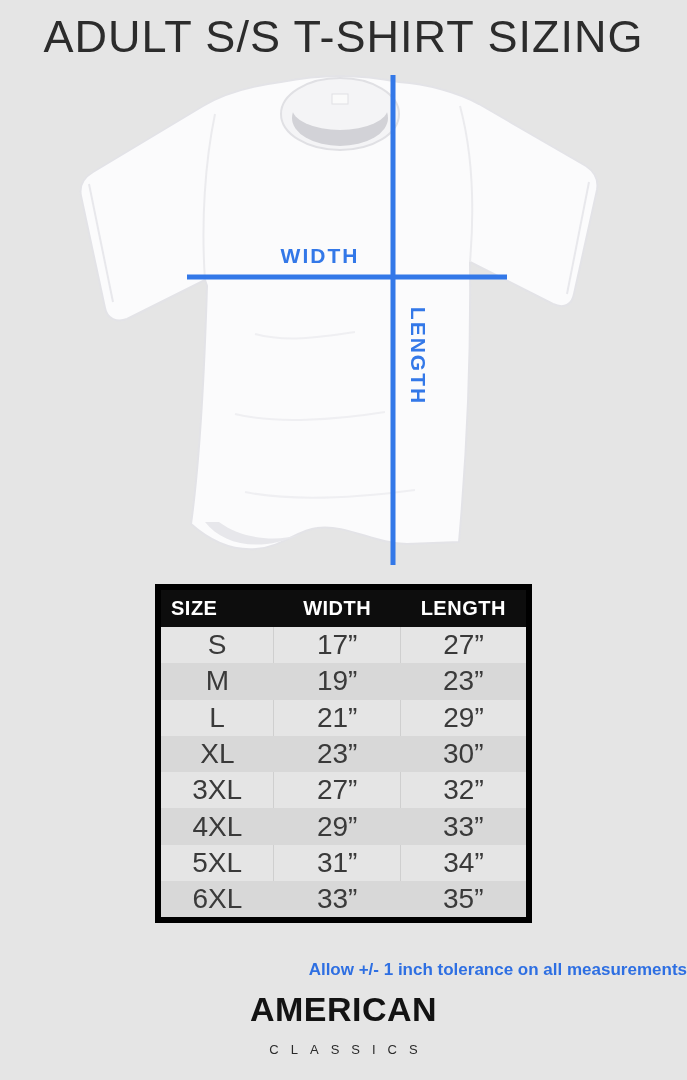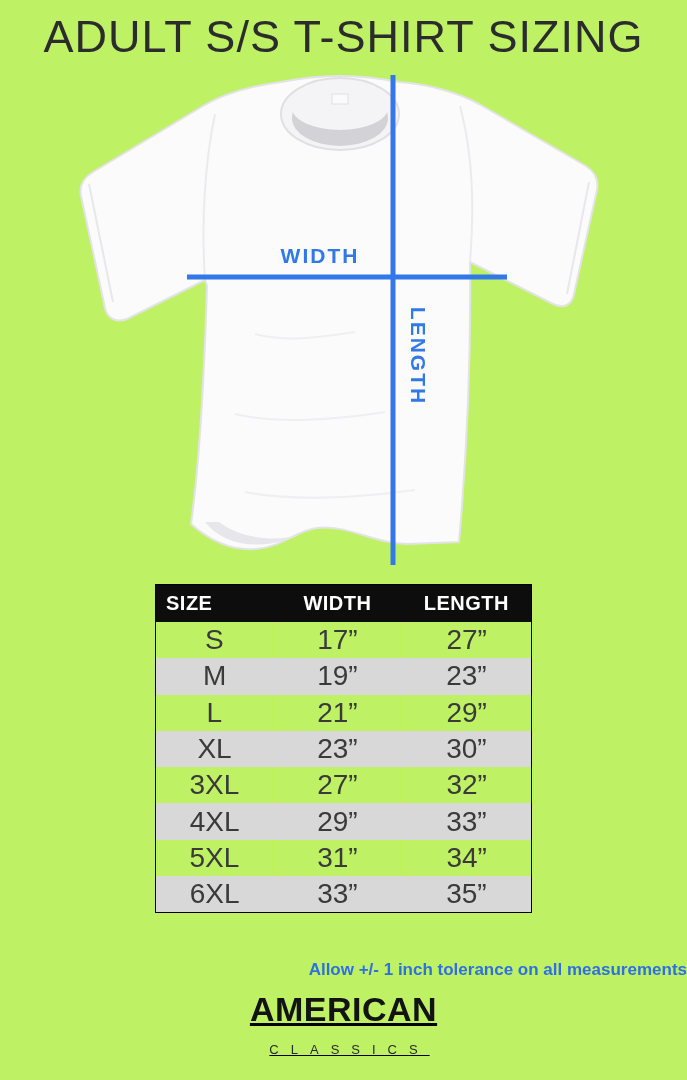--- a/index.html
+++ b/index.html
@@ -1,19 +1,19 @@
 <!DOCTYPE html>
 <html><head>
 <meta charset="utf-8">
 <style>
   html,body{margin:0;padding:0;background:#ffffff;}
   .page{
     position:relative;
     width:687px;height:1080px;
-    background:#bef264;
+    background:#e5e5e5;
     font-family:"Liberation Sans", sans-serif;
     overflow:hidden;
   }
   
   .page-title{
     position:absolute;top:12px;left:0;width:687px;
     text-align:center;
     font-size:45px;font-weight:100;letter-spacing:1px;
     color:#2c2c2c;
     line-height:50px;
@@ -26,21 +26,21 @@
     color:#3378e8;
     font-weight:700;font-size:21px;letter-spacing:2px;
     white-space:nowrap;
   }
   .width-label{left:320px;top:256px;transform:translate(-50%,-50%);}
   .length-label{left:418px;top:356px;transform:translate(-50%,-50%) rotate(90deg);}
   
   .size-table{
     position:absolute;left:155px;top:584px;
     width:377px;border-collapse:collapse;
-    border:1px solid #000000;
+    border:6px solid #000000;
   }
   .size-table th{
     background:#0d0d0d;color:#ffffff;
     font-size:20px;font-weight:700;letter-spacing:0.5px;
     height:37px;padding:0;
   }
   .size-table th.col-size{text-align:left;padding-left:10px;}
   .size-table td{
     height:36.3px;padding:0;
     text-align:center;vertical-align:middle;
@@ -51,21 +51,21 @@
   .size-table tbody tr:nth-child(odd) td + td{border-left:1px solid #cfcfcf;}
   
   .tolerance-note{
     position:absolute;top:960px;left:0;width:687px;
     text-align:right;
     color:#2e6fe2;font-size:17px;font-weight:700;
   }
   
   .brand{
     position:absolute;top:992px;left:0;width:687px;
-    text-align:center;line-height:1;text-decoration:underline;
+    text-align:center;line-height:1;
   }
   .brand-primary{
     display:block;
     font-size:34px;font-weight:800;letter-spacing:0.5px;color:#131313;
   }
   .brand-secondary{
     display:block;margin-top:17px;
     font-size:13px;font-weight:400;letter-spacing:12px;text-indent:12px;
     color:#2a2a2a;
   }

